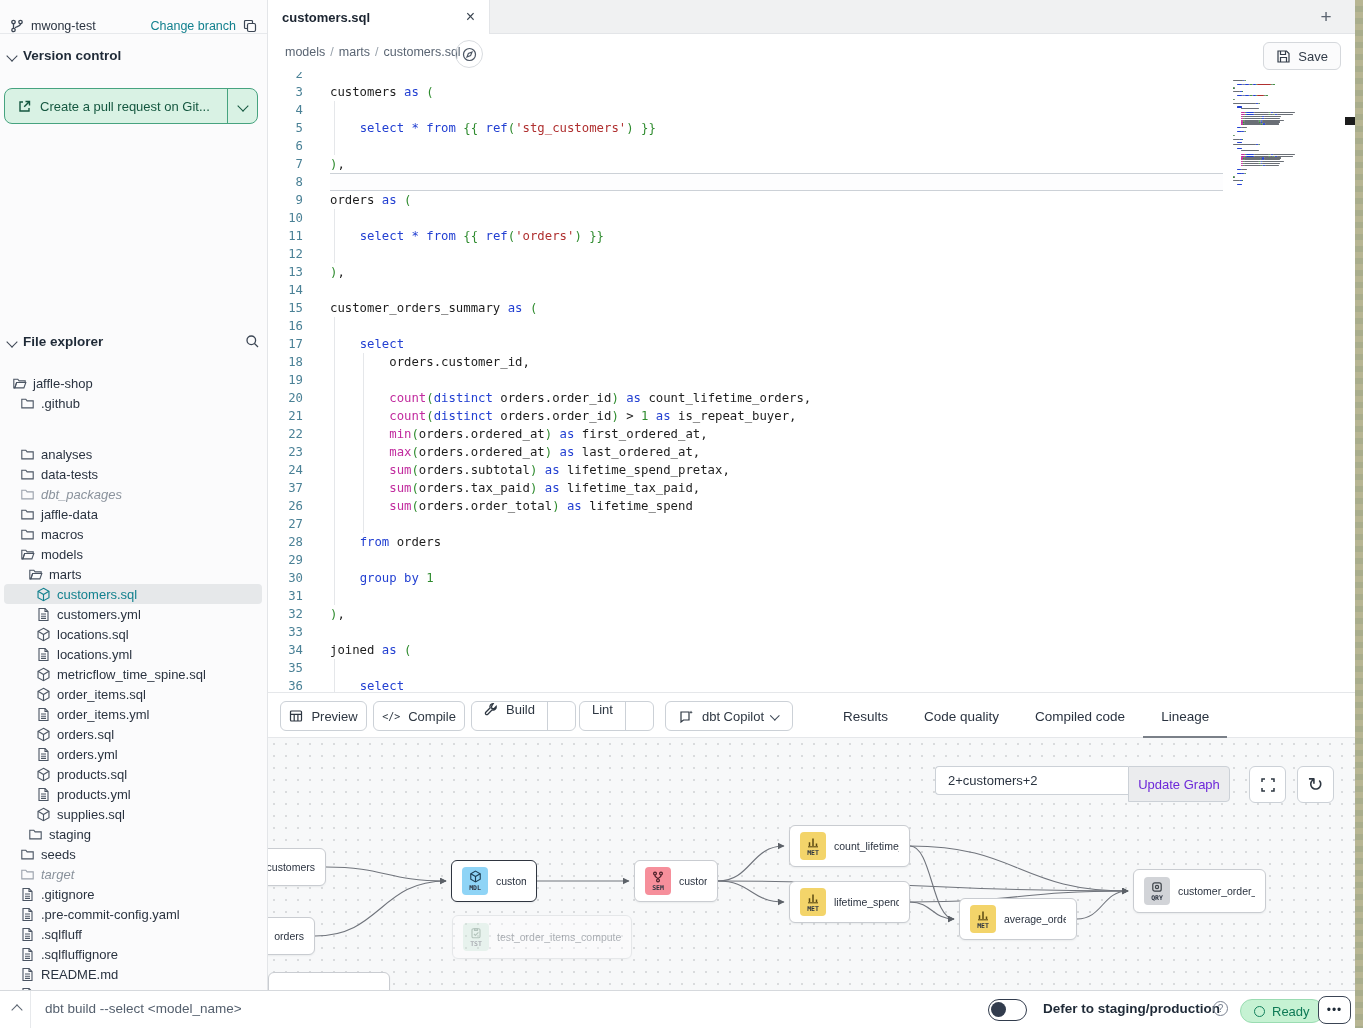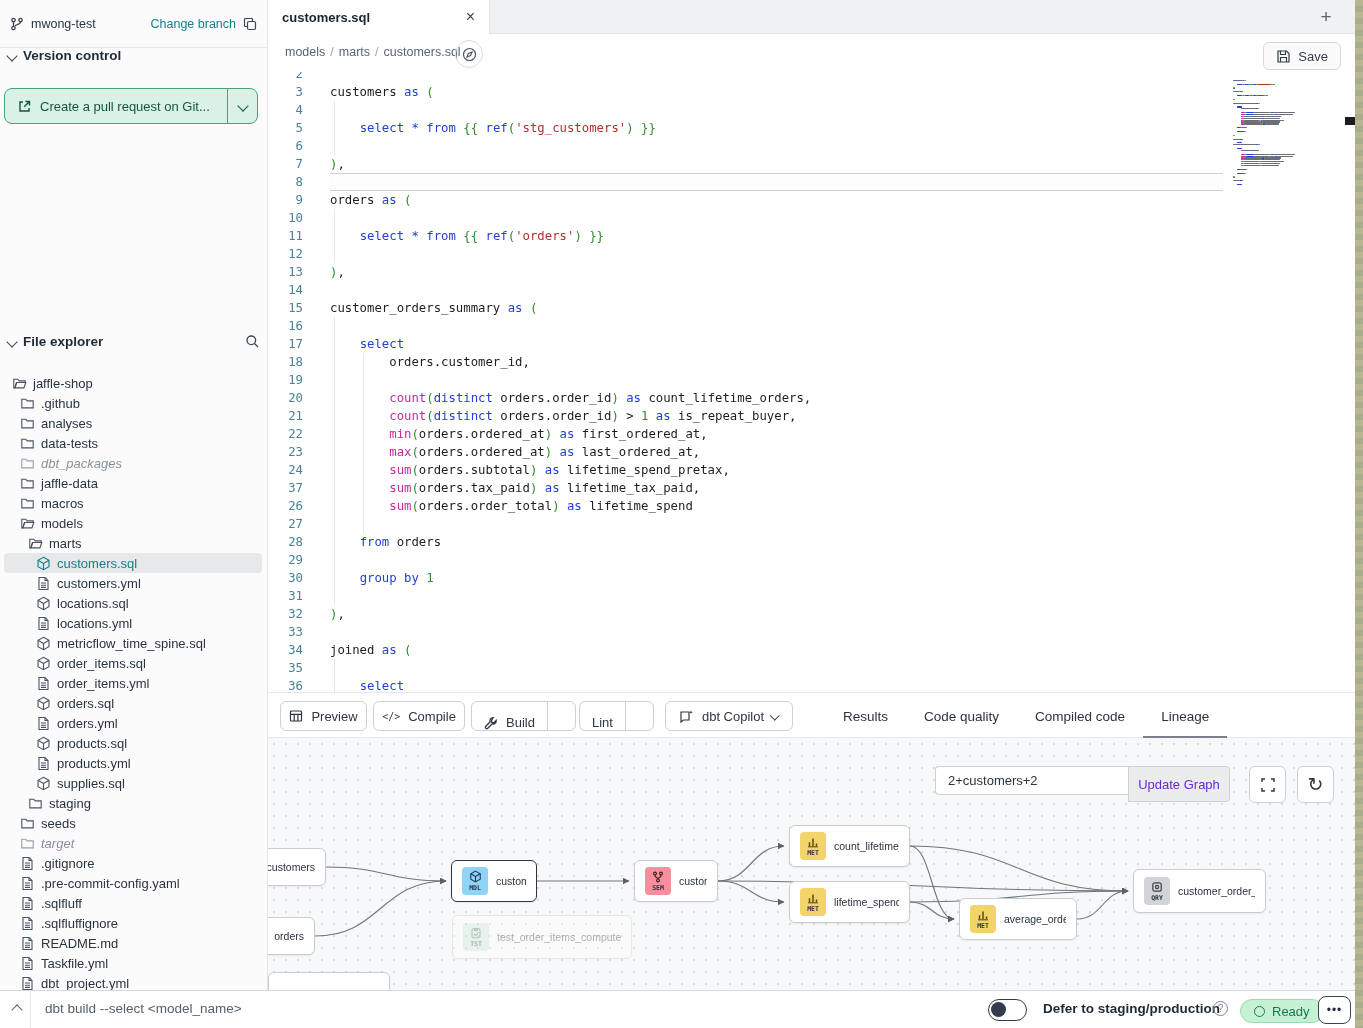--- a/index.html
+++ b/index.html
@@ -3,22 +3,22 @@
 <meta charset="utf-8">
 <style>
   * { margin:0; padding:0; box-sizing:border-box; }
   html,body { background:#fff; }
   #app { position:relative; width:1363px; height:1028px; overflow:hidden;
          font-family:"Liberation Sans",sans-serif; color:#2a3340; font-size:13px; background:#fff; }
   .abs { position:absolute; }
 
   
   #sidebar { left:0; top:0; width:268px; height:990px; background:#fbfbfc; border-right:1px solid #e3e5e8; }
-  #sidebar-top { position:absolute; left:0; top:0; width:100%; height:48px; border-bottom:1px solid #e7e9ec;
-                 display:flex; align-items:center; padding:0 10px; gap:7px; }
+  #sidebar-top { position:absolute; left:0; top:0; width:100%; height:34px; border-bottom:1px solid #e7e9ec;
+                 display:flex; align-items:flex-end; padding:0 10px; gap:7px; }
   #branch-name { font-size:12.5px; color:#2a3340; flex:0 0 auto; }
   #change-branch { margin-left:auto; color:#12808e; font-size:12.5px; cursor:pointer; }
   .svg-ic { display:inline-flex; align-items:center; justify-content:center; }
   .svg-ic svg { display:block; }
 
   #vc-header { position:absolute; left:8px; top:48px; display:flex; align-items:center; gap:7px; }
   .section-title { font-weight:bold; font-size:13.5px; color:#1f2a37; }
   .chev { width:8px; height:8px; border-left:1.6px solid #3c4654; border-bottom:1.6px solid #3c4654;
           transform:rotate(-45deg); display:inline-block; }
   #pr-button { position:absolute; left:4px; top:88px; width:254px; height:36px; background:#d9f2e4;
@@ -79,21 +79,21 @@
 
   
   #toolbar { left:268px; top:692px; width:1087px; height:46px; background:#fff;
              border-top:1px solid #e5e7ea; border-bottom:1px solid #e5e7ea; }
   .tbtn { position:absolute; top:8px; height:30px; border:1px solid #ccd1d7; border-radius:6px; background:#fff;
           display:flex; align-items:center; justify-content:center; gap:8px; font-size:13px; color:#2e3742; cursor:pointer; }
   .tbtn .chevdn { width:7px; height:7px; border-left:1.4px solid #3c4654; border-bottom:1.4px solid #3c4654;
                   transform:rotate(-45deg) translateY(-1px); }
   .split { position:absolute; top:8px; height:30px; border:1px solid #ccd1d7; border-radius:6px; background:#fff;
            display:flex; align-items:stretch; cursor:pointer; }
-  .split .main { display:flex; align-items:flex-end; gap:8px; padding:0 12px; font-size:13px; color:#2e3742; }
+  .split .main { display:flex; align-items:flex-start; gap:8px; padding:0 12px; font-size:13px; color:#2e3742; }
   .split .caret { width:28px; border-left:1px solid #ccd1d7; display:flex; align-items:center; justify-content:center; }
   #panel-tabs { position:absolute; left:557px; top:0; height:46px; display:flex; }
   .ptab { padding:0 18px; display:flex; align-items:center; font-size:13.5px; color:#2a3340; cursor:pointer; position:relative; }
   .ptab.active::after { content:""; position:absolute; left:0; right:0; bottom:-1px; height:4px; background:#7a8088; }
 
   
   #lineage { left:268px; top:738px; width:1087px; height:252px; background:#f7f8f9; overflow:hidden;
              background-image:radial-gradient(#d9dbdd 1px, transparent 1px); background-size:12px 12px; }
   #edges { position:absolute; left:0; top:0; }
   .gnode { position:absolute; background:#fff; border:1px solid #c9ccd1; border-radius:6px;
@@ -208,21 +208,21 @@
           <span class="tree-label">jaffle-shop</span>
         </div>
         <div class="tree-row" style="padding-left: 16px;">
           <span class="tree-icon svg-ic">
             <svg width="15" height="15" viewBox="0 0 15 15" fill="none" stroke="currentColor" stroke-width="1.1">
               <path d="M1.8 3.2h4l1.3 1.7h6.1v7H1.8z"></path>
             </svg>
           </span>
           <span class="tree-label">.github</span>
         </div>
-        <div class="tree-row" style="padding-left: 16px;">
+        <div class="tree-row" style="padding-left: 16px; margin-top: 31px;">
           <span class="tree-icon svg-ic">
             <svg width="15" height="15" viewBox="0 0 15 15" fill="none" stroke="currentColor" stroke-width="1.1">
               <path d="M1.8 3.2h4l1.3 1.7h6.1v7H1.8z"></path>
             </svg>
           </span>
           <span class="tree-label">analyses</span>
         </div>
         <div class="tree-row" style="padding-left: 16px;">
           <span class="tree-icon svg-ic">
             <svg width="15" height="15" viewBox="0 0 15 15" fill="none" stroke="currentColor" stroke-width="1.1">

